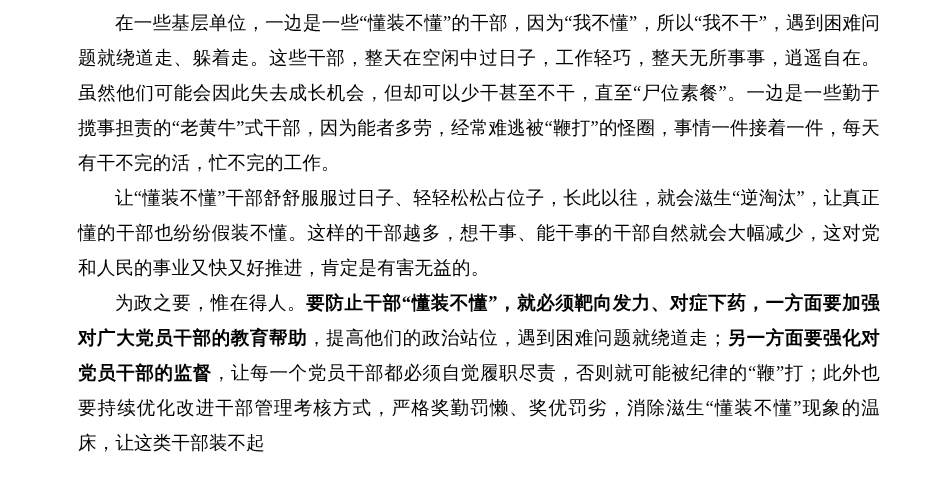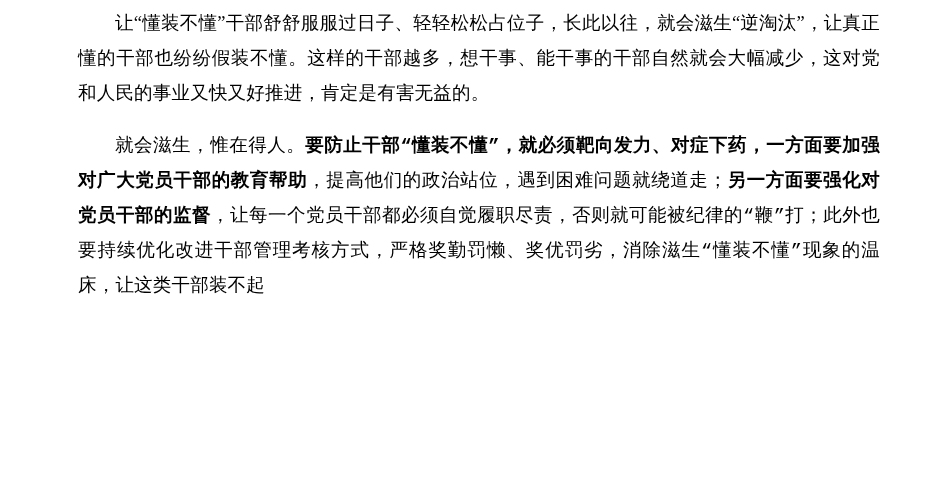--- a/index.html
+++ b/index.html
@@ -27,36 +27,37 @@
     color: #000000;
     text-align: justify;
     text-justify: inter-ideograph;
     letter-spacing: 0.2px;
   }
   .para {
     margin: 0;
     text-indent: 2em;
   }
   .para + .para {
-    margin-top: 18px;
-    font-family: Liberation Mono, monospace;
   }
   .bold {
     font-weight: bold;
   }
 </style>
 </head>
 <body>
 
 <div class="page">
   <div class="doc-body">
 
+    <p class="para">
+      <span>在一些基层单位，一边是一些“懂装不懂”的干部，因为“我不懂”，所以“我不干”，遇到困难问题就绕道走、躲着走。这些干部，整天在空闲中过日子，工作轻巧，整天无所事事，逍遥自在。虽然他们可能会因此失去成长机会，但却可以少干甚至不干，直至“尸位素餐”。一边是一些勤于揽事担责的“老黄牛”式干部，因为能者多劳，经常难逃被“鞭打”的怪圈，事情一件接着一件，每天有干不完的活，忙不完的工作。</span>
+    </p>
 
     <p class="para">
       <span>让“懂装不懂”干部舒舒服服过日子、轻轻松松占位子，长此以往，就会滋生“逆淘汰”，让真正懂的干部也纷纷假装不懂。这样的干部越多，想干事、能干事的干部自然就会大幅减少，这对党和人民的事业又快又好推进，肯定是有害无益的。</span>
     </p>
 
     <p class="para">
-      <span>就会滋生，惟在得人。</span><span class="bold">要防止干部“懂装不懂”，就必须靶向发力、对症下药，一方面要加强对广大党员干部的教育帮助</span><span>，提高他们的政治站位，遇到困难问题就绕道走；</span><span class="bold">另一方面要强化对党员干部的监督</span><span>，让每一个党员干部都必须自觉履职尽责，否则就可能被纪律的“鞭”打；此外也要持续优化改进干部管理考核方式，严格奖勤罚懒、奖优罚劣，消除滋生“懂装不懂”现象的温床，让这类干部装不起</span>
+      <span>为政之要，惟在得人。</span><span class="bold">要防止干部“懂装不懂”，就必须靶向发力、对症下药，一方面要加强对广大党员干部的教育帮助</span><span>，提高他们的政治站位，遇到困难问题就绕道走；</span><span class="bold">另一方面要强化对党员干部的监督</span><span>，让每一个党员干部都必须自觉履职尽责，否则就可能被纪律的“鞭”打；此外也要持续优化改进干部管理考核方式，严格奖勤罚懒、奖优罚劣，消除滋生“懂装不懂”现象的温床，让这类干部装不起</span>
     </p>
 
   </div>
 </div>
 
 </body></html>

